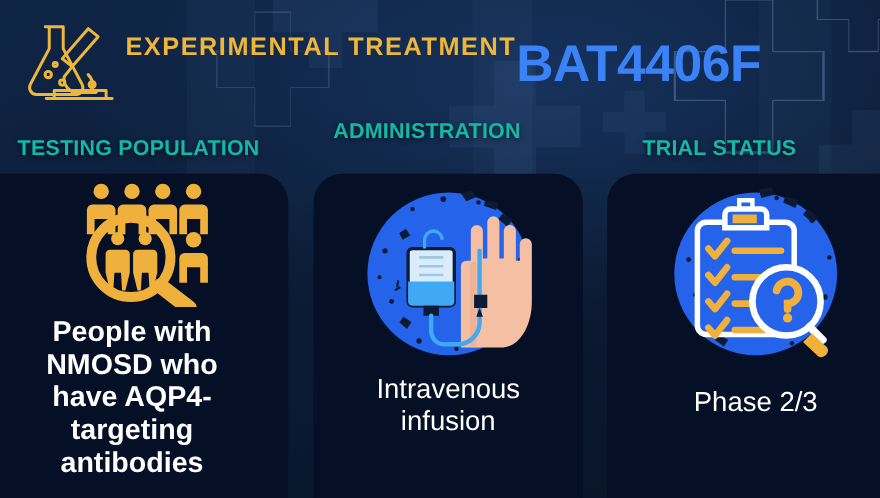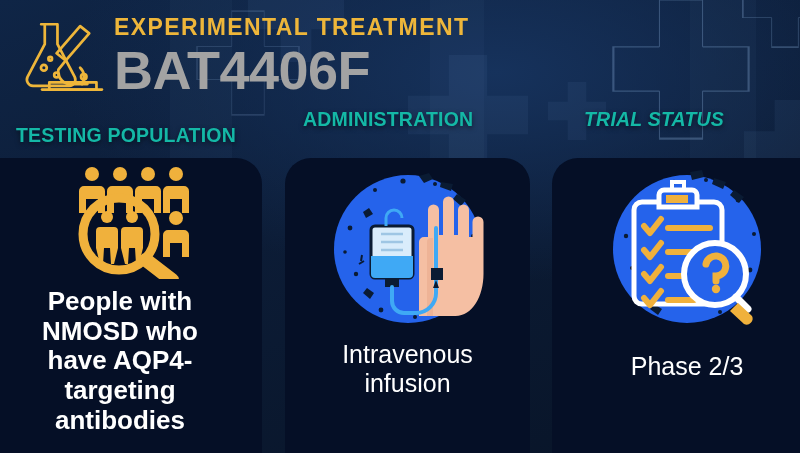--- a/index.html
+++ b/index.html
@@ -34,52 +34,52 @@
     background:rgba(125,170,220,0.045);
   }
 
   
   #header {
     position:absolute; left:0; top:0; width:800px; height:112px;
     display:flex; align-items:center; padding-left:16px;
   }
   #logo-icon { width:92px; height:78px; flex:none; margin-right:6px; }
   #logo-icon svg { width:100%; height:100%; display:block; }
-  #title-block { display:flex; flex-direction:column; justify-content:center; padding-top:2px; }
+  #title-block { display:flex; flex-direction:row; justify-content:center; padding-top:2px; }
   #eyebrow {
     color:#eeb63a;
     font-size:23px;
     font-weight:bold;
     letter-spacing:1.4px;
     line-height:1;
     white-space:nowrap;
   }
   #main-title {
-    color:#a3a3a3;
-    font-size:54px;
+    color:#3b82f6;
+    font-size:47px;
     font-weight:bold;
     letter-spacing:-0.5px;
     line-height:1.04;
     margin-top:3px;
     white-space:nowrap;
   }
 
   
   .col-header {
     position:absolute;
     color:#14b8a6;
     font-size:19.5px;
     font-weight:bold;
     letter-spacing:0.2px;
     white-space:nowrap;
     text-shadow:0 2px 5px rgba(0,0,0,.55);
   }
   #h1 { left:16px;  top:124px; }
   #h2 { left:303px; top:108px; }
-  #h3 { left:584px; top:108px;font-style:italic; }
+  #h3 { left:584px; top:124px; }
 
   
   .card {
     position:absolute;
     bottom:0;
     background:#050f26;
     display:flex;
     flex-direction:column;
     align-items:center;
   }

